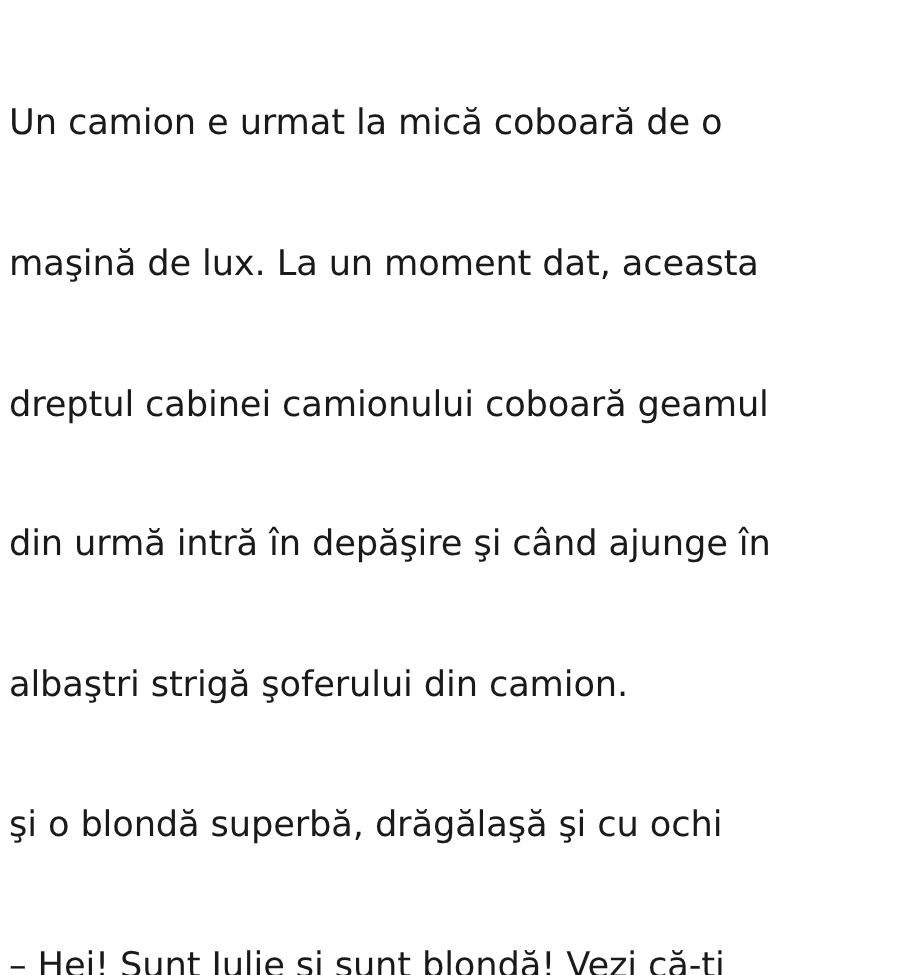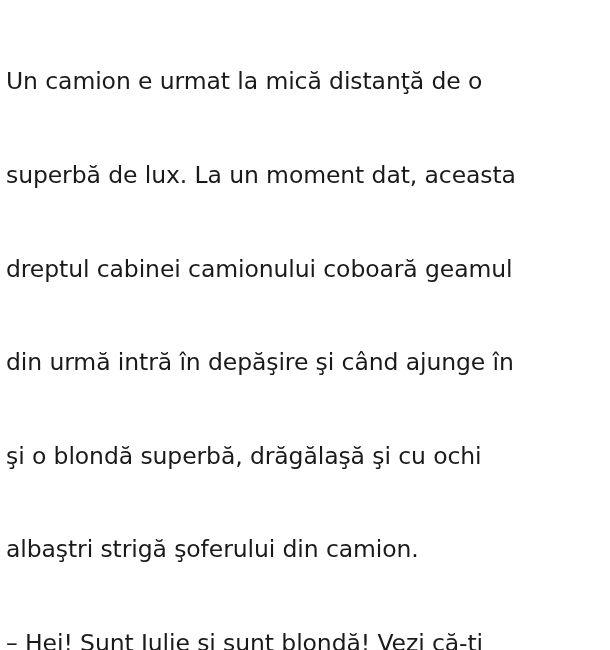--- a/index.html
+++ b/index.html
@@ -28,26 +28,26 @@
   }
   .line {
     display: block;
     white-space: pre;
   }
 </style>
 </head>
 <body>
 
 <div id="joke-text">
-  <span class="line">Un camion e urmat la mică distanţă de o</span>
-  <span class="line">superbă de lux. La un moment dat, aceasta</span>
+  <span class="line">Un camion e urmat la mică coboară de o</span>
+  <span class="line">maşină de lux. La un moment dat, aceasta</span>
   <span class="line">dreptul cabinei camionului coboară geamul</span>
   <span class="line">din urmă intră în depăşire şi când ajunge în</span>
+  <span class="line">albaştri strigă şoferului din camion.</span>
   <span class="line">şi o blondă superbă, drăgălaşă şi cu ochi</span>
-  <span class="line">albaştri strigă şoferului din camion.</span>
   <span class="line">– Hei! Sunt Julie şi sunt blondă! Vezi că-ţi</span>
   
   
   
   
   
   
   
   
   

